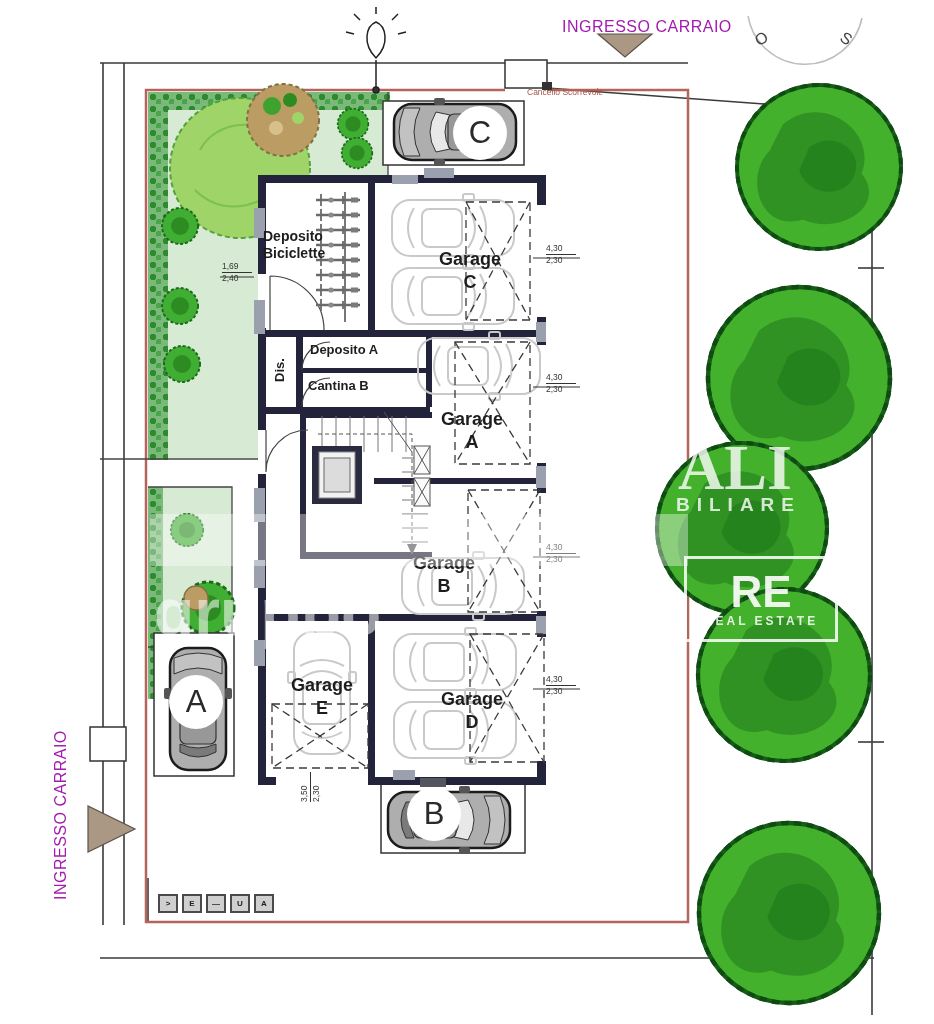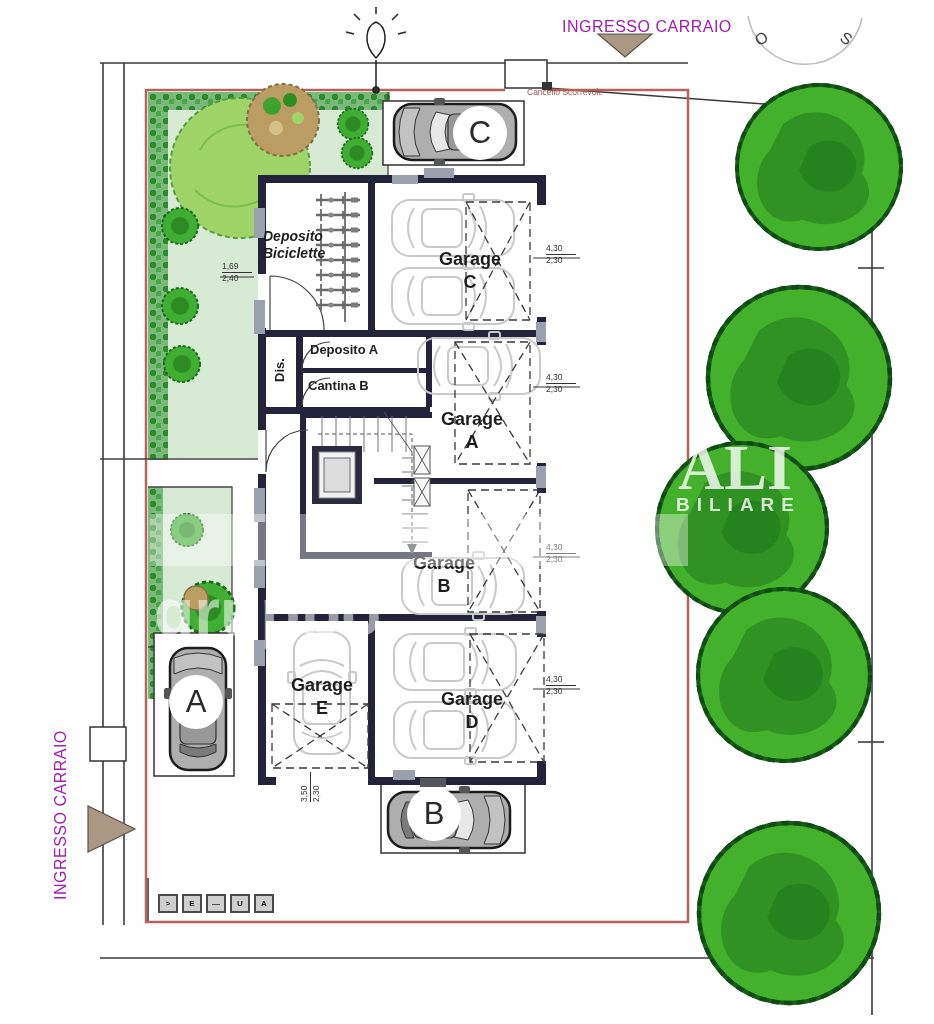--- a/index.html
+++ b/index.html
@@ -7,21 +7,21 @@
           font-family:"Liberation Sans",sans-serif;color:#1d1d1d;}
   .abs{position:absolute;}
   
   .garden{background:#d7ebd4;}
   .hedge{background-color:#7ab97a;
          background-image:radial-gradient(circle 5px at 5px 5px,#2e8a2e 60%,transparent 62%),
                           radial-gradient(circle 5px at 11px 10px,#4aa44a 60%,transparent 62%);
          background-size:13px 12px;}
   
   .lbl{position:absolute;white-space:nowrap;}
-  .room{font-weight:700;font-size:14px;line-height:1.18;font-style:italic;}
+  .room{font-weight:700;font-size:14px;line-height:1.18;}
   .cantina{font-weight:700;font-size:13px;}
   .glabel{position:absolute;text-align:center;font-weight:700;font-size:18px;line-height:1.3;margin-top:32px;}
   .vtext{writing-mode:vertical-rl;transform:rotate(180deg);}
   .ingresso{font-size:16px;letter-spacing:.5px;color:#a21caf;}
   .cancello{font-size:8.5px;color:#a4574b;}
   .dim{position:absolute;display:flex;flex-direction:column;align-items:flex-start;
        font-size:8.5px;line-height:1.05;color:#333;}
   .dimbar{width:30px;border-top:1px solid #333;margin:1px 0;}
   .dim.vert{transform:rotate(-90deg);transform-origin:0 0;}
   .pcircle{position:absolute;width:54px;height:54px;border-radius:50%;background:#fff;
@@ -366,14 +366,18 @@
     <div class="lbox">E</div>
     <div class="lbox">—</div>
     <div class="lbox">U</div>
     <div class="lbox">A</div>
   </div>
 
   <div class="abs wm-band" style="left:150px;top:514px;width:538px;height:52px;"></div>
   <div class="wm wm-ali" style="left:678px;top:436px;">ALI</div>
   <div class="wm wm-biliare" style="left:676px;top:494px;">BILIARE</div>
   <div class="wm wm-gruppo" style="left:154px;top:568px;margin-top:11px;">gruppo</div>
+  <div class="wm wm-rebox" style="left:684px;top:556px;">
+    <div class="wm-re">RE</div>
+    <div class="wm-restate">REAL ESTATE</div>
+  </div>
 
 </div>
 
 </body></html>

